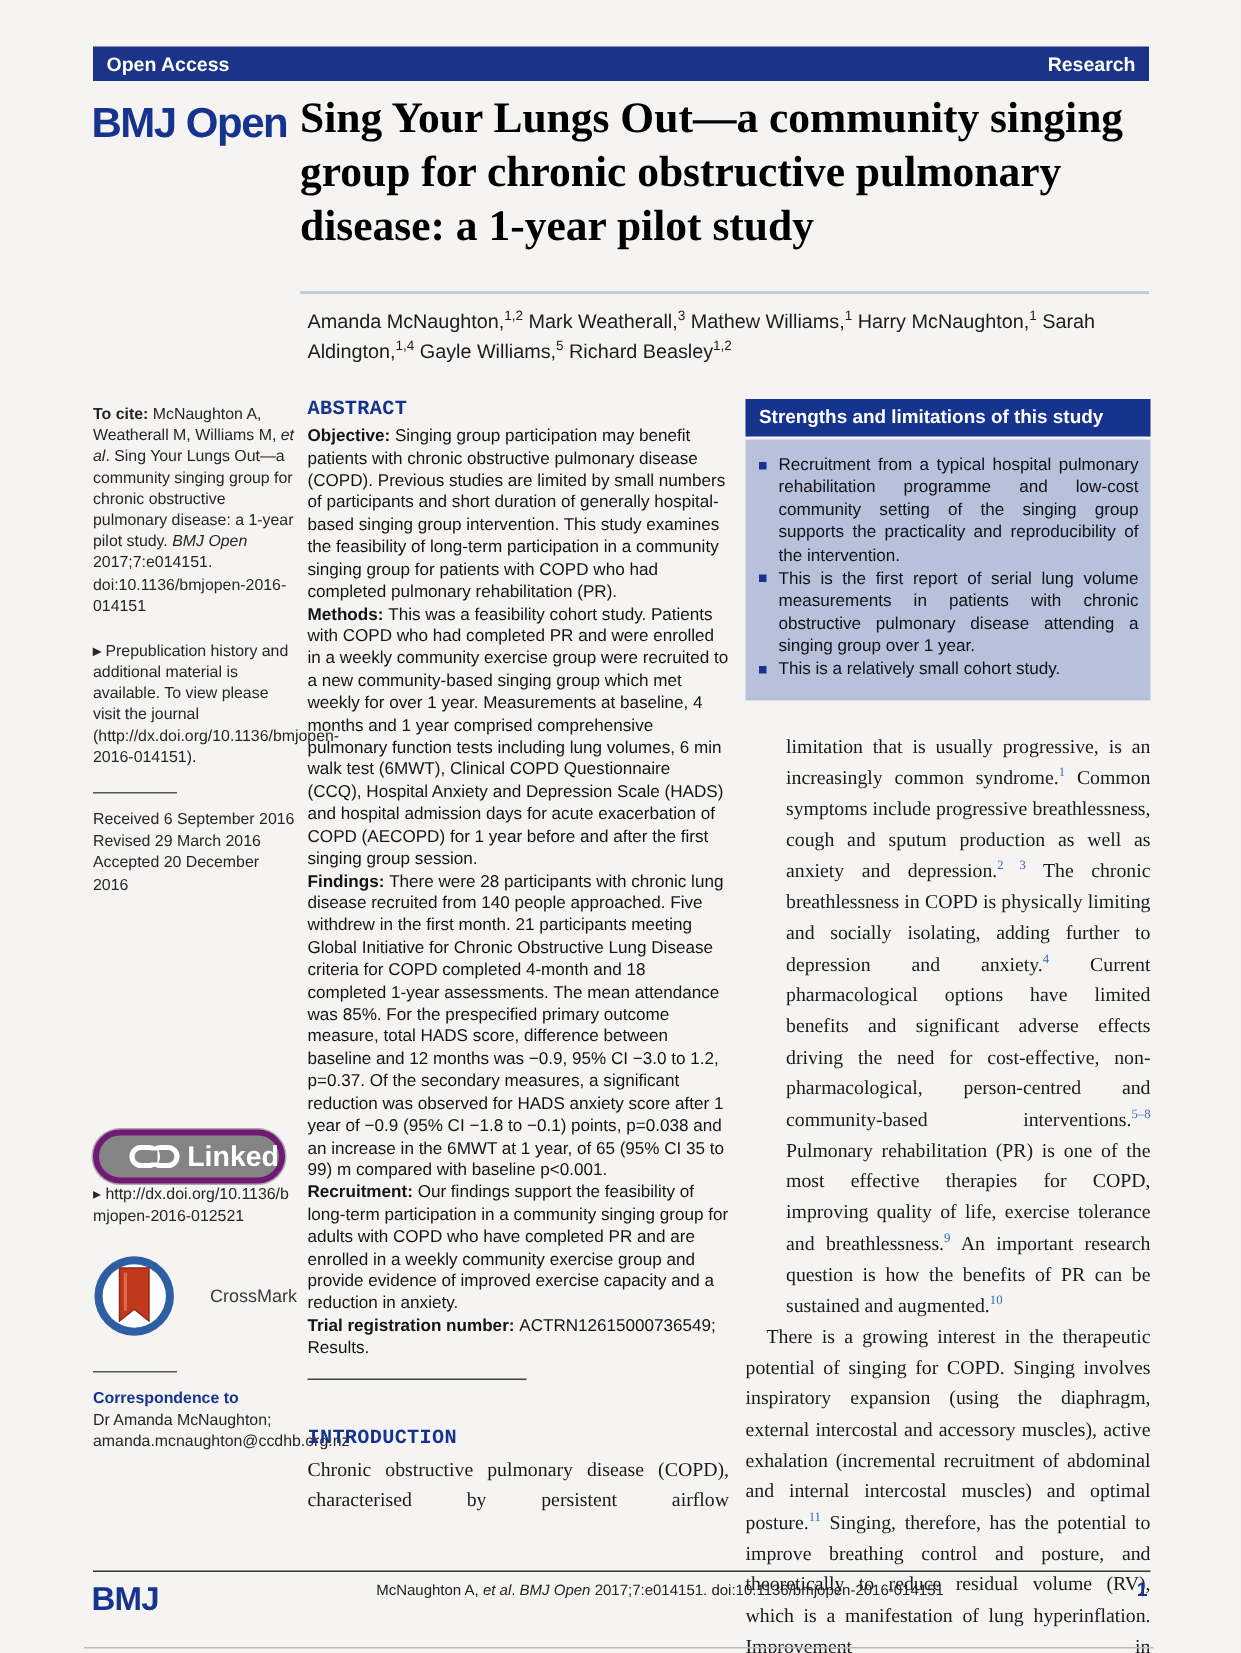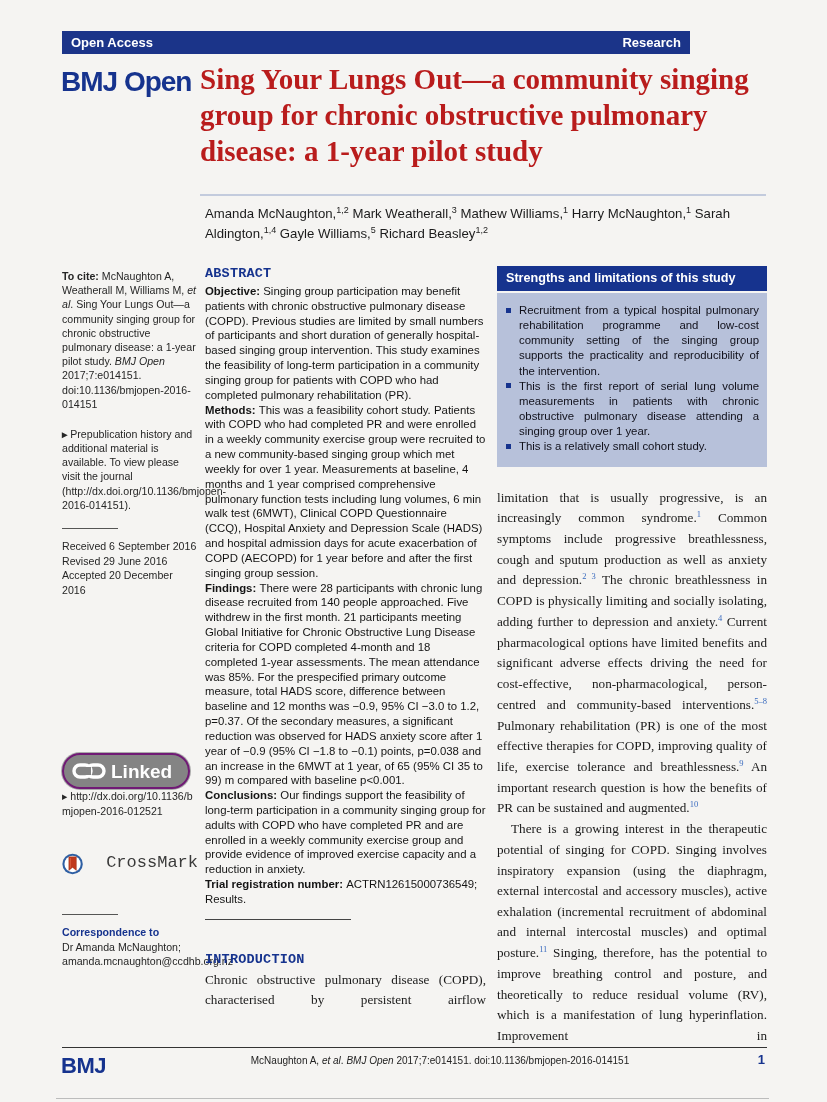--- a/index.html
+++ b/index.html
@@ -3,32 +3,32 @@
 <meta charset="utf-8">
 <style>
   * { margin:0; padding:0; box-sizing:border-box; }
   body { background:#e9e8e6; font-family:"Liberation Sans", sans-serif; }
   .page {
     position:relative; width:827px; height:1102px; margin:0 auto;
     background:#f5f4f2; overflow:hidden;
   }
   
   .topbar {
-    position:absolute; left:62px; top:31px; width:628px; height:23px;
+    position:absolute; left:62px; top:31px; width:704px; height:23px;
     background:#1b3489; color:#fff; display:flex; justify-content:space-between;
     align-items:center; padding:0 9px; font-size:13px; font-weight:bold;
   }
   .journal-logo {
     position:absolute; left:61px; top:66px; font-size:28px; font-weight:bold;
     color:#16338e; letter-spacing:-1px;
   }
   .title {
     position:absolute; left:200px; top:62px; width:578px;
     font-family:"Liberation Serif", serif; font-weight:bold;
-    font-size:29px; line-height:1.24; color:#b91c1c;
+    font-size:29px; line-height:1.24; color:#000000;
   }
   .authors-rule {
     position:absolute; left:200px; top:194px; width:566px; height:2px;
     background:#c3cbdd;
   }
   .authors {
     position:absolute; left:205px; top:204px; width:572px;
     font-size:13.2px; line-height:1.4; color:#1b1b1b;
   }
   .authors sup { font-size:9px; }
@@ -40,26 +40,26 @@
 
   
   .col-left p { margin-bottom:16px; }
   .short-rule { border:none; border-top:1.2px solid #555; width:56px;
                 margin:14px 0 10px 0; }
   .dates div { line-height:1.38; }
   .corr-head { color:#16338e; font-weight:bold; margin-bottom:1px !important; }
   .sidebar-link { color:#262626; text-decoration:none; word-break:break-all; }
   .linked-badge {
     margin-top:156px; width:128px; height:36px; background:#848484;
-    border:2px solid #701a75; border-radius:19px; box-shadow:0 0 0 1px #aaa;
-    display:flex; align-items:center; padding-left:8px; gap:5px;
+    border:4px solid #701a75; border-radius:19px; box-shadow:0 0 0 1px #aaa;
+    display:flex; align-items:center; padding-left:8px; gap:5px;justify-content:flex-end;
   }
   .linked-badge span { color:#fff; font-weight:bold; font-size:19px; }
   .crossmark-badge { display:flex; align-items:center; gap:8px; margin:18px 0 22px 0; }
-  .crossmark-badge span { font-family:Liberation Mono, monospace; font-size:17px; color:#3a3a3a;margin-left:15px; }
+  .crossmark-badge span { font-family:Liberation Sans, sans-serif; font-size:12px; color:#3a3a3a;margin-left:15px; }
 
   
   .sec-head { color:#16338e; font-size:13.5px; font-weight:bold;
               letter-spacing:0.2px; margin-bottom:3px;font-family:Liberation Mono, monospace; }
   .abstract-par { font-size:11.4px; line-height:1.3; color:#141414; }
   .mid-rule { border:none; border-top:1.2px solid #444; width:146px;
               margin:12px 0 0 0; }
   .intro-head { margin-top:32px; }
   .serif-par {
     font-family:"Liberation Serif", serif; font-size:13.2px; line-height:1.56;
@@ -79,21 +79,21 @@
   }
   .strengths-body ul { list-style:none; }
   .strengths-body li {
     position:relative; padding-left:14px; font-size:11.4px; line-height:1.33;
     color:#10101a; text-align:justify;
   }
   .strengths-body li::before {
     content:""; position:absolute; left:1px; top:4.5px; width:5px; height:5px;
     background:#16338e;
   }
-  .body-par-1 { margin-top:21px; }
+  .body-par-1 { margin-top:21px;margin-left:27px; }
 
   
   .footer-rule { position:absolute; left:62px; top:1047px; width:705px;
                  border:none; border-top:1.5px solid #333; }
   .bmj-logo { position:absolute; left:61px; top:1053px; font-size:22px;
               font-weight:bold; color:#16338e; letter-spacing:-0.5px; }
   .footer-citation { position:absolute; left:200px; top:1055px; width:480px;
                      text-align:center; font-size:10px; color:#222; }
   .page-num { position:absolute; right:62px; top:1052px; font-size:13px;
               font-weight:bold; color:#16338e; }
@@ -115,21 +115,21 @@
 
   <div class="authors-rule"></div>
   <div class="authors"><span>Amanda McNaughton,</span><sup>1,2</sup><span> Mark Weatherall,</span><sup>3</sup><span> Mathew Williams,</span><sup>1</sup><span> Harry McNaughton,</span><sup>1</sup><span> Sarah Aldington,</span><sup>1,4</sup><span> Gayle Williams,</span><sup>5</sup><span> Richard Beasley</span><sup>1,2</sup></div>
 
   <aside class="col-left">
     <p><span style="font-weight: bold;">To cite: </span><span>McNaughton A, Weatherall M, Williams M, </span><span style="font-style: italic;">et al</span><span>. Sing Your Lungs Out—a community singing group for chronic obstructive pulmonary disease: a 1-year pilot study. </span><span style="font-style: italic;">BMJ Open</span><span> 2017;7:e014151. doi:10.1136/bmjopen-2016-014151</span></p>
     <p><span style="font-weight: bold;">▸ </span><span>Prepublication history and additional material is available. To view please visit the journal (http://dx.doi.org/10.1136/bmjopen-2016-014151).</span></p>
     <hr class="short-rule">
     <div class="dates">
       <div>Received 6 September 2016</div>
-      <div>Revised 29 June 2016</div>
+      <div>Revised 29 March 2016</div>
       <div>Accepted 20 December 2016</div>
     </div>
 
     <div class="linked-badge">
       <svg width="34" height="22" viewBox="0 0 34 22">
         <rect x="2" y="5" width="17" height="12" rx="6" fill="none" stroke="#ffffff" stroke-width="3.4"></rect>
         <rect x="15" y="5" width="17" height="12" rx="6" fill="none" stroke="#ffffff" stroke-width="3.4"></rect>
         <rect x="13" y="7" width="6" height="8" fill="#848484"></rect>
         <rect x="14.5" y="5" width="3" height="12" fill="none"></rect>
       </svg>
@@ -153,21 +153,21 @@
     <hr class="short-rule">
     <p class="corr-head">Correspondence to</p>
     <p>Dr Amanda McNaughton; amanda.mcnaughton@ccdhb.org.nz</p>
   </aside>
 
   <main class="col-mid">
     <h2 class="sec-head">ABSTRACT</h2>
     <p class="abstract-par"><span style="font-weight: bold;">Objective: </span><span>Singing group participation may benefit patients with chronic obstructive pulmonary disease (COPD). Previous studies are limited by small numbers of participants and short duration of generally hospital-based singing group intervention. This study examines the feasibility of long-term participation in a community singing group for patients with COPD who had completed pulmonary rehabilitation (PR).</span></p>
     <p class="abstract-par"><span style="font-weight: bold;">Methods: </span><span>This was a feasibility cohort study. Patients with COPD who had completed PR and were enrolled in a weekly community exercise group were recruited to a new community-based singing group which met weekly for over 1 year. Measurements at baseline, 4 months and 1 year comprised comprehensive pulmonary function tests including lung volumes, 6 min walk test (6MWT), Clinical COPD Questionnaire (CCQ), Hospital Anxiety and Depression Scale (HADS) and hospital admission days for acute exacerbation of COPD (AECOPD) for 1 year before and after the first singing group session.</span></p>
     <p class="abstract-par"><span style="font-weight: bold;">Findings: </span><span>There were 28 participants with chronic lung disease recruited from 140 people approached. Five withdrew in the first month. 21 participants meeting Global Initiative for Chronic Obstructive Lung Disease criteria for COPD completed 4-month and 18 completed 1-year assessments. The mean attendance was 85%. For the prespecified primary outcome measure, total HADS score, difference between baseline and 12 months was −0.9, 95% CI −3.0 to 1.2, p=0.37. Of the secondary measures, a significant reduction was observed for HADS anxiety score after 1 year of −0.9 (95% CI −1.8 to −0.1) points, p=0.038 and an increase in the 6MWT at 1 year, of 65 (95% CI 35 to 99) m compared with baseline p&lt;0.001.</span></p>
-    <p class="abstract-par"><span style="font-weight: bold;">Conclusions: </span><span>Our findings support the feasibility of long-term participation in a community singing group for adults with COPD who have completed PR and are enrolled in a weekly community exercise group and provide evidence of improved exercise capacity and a reduction in anxiety.</span></p>
+    <p class="abstract-par"><span style="font-weight: bold;">Recruitment: </span><span>Our findings support the feasibility of long-term participation in a community singing group for adults with COPD who have completed PR and are enrolled in a weekly community exercise group and provide evidence of improved exercise capacity and a reduction in anxiety.</span></p>
     <p class="abstract-par"><span style="font-weight: bold;">Trial registration number: </span><span>ACTRN12615000736549; Results.</span></p>
     <hr class="mid-rule">
     <h2 class="sec-head intro-head">INTRODUCTION</h2>
     <p class="serif-par justify-last">Chronic obstructive pulmonary disease (COPD), characterised by persistent airflow</p>
   </main>
 
   <section class="col-right">
     <div class="strengths">
       <div class="strengths-head">Strengths and limitations of this study</div>
       <div class="strengths-body">

